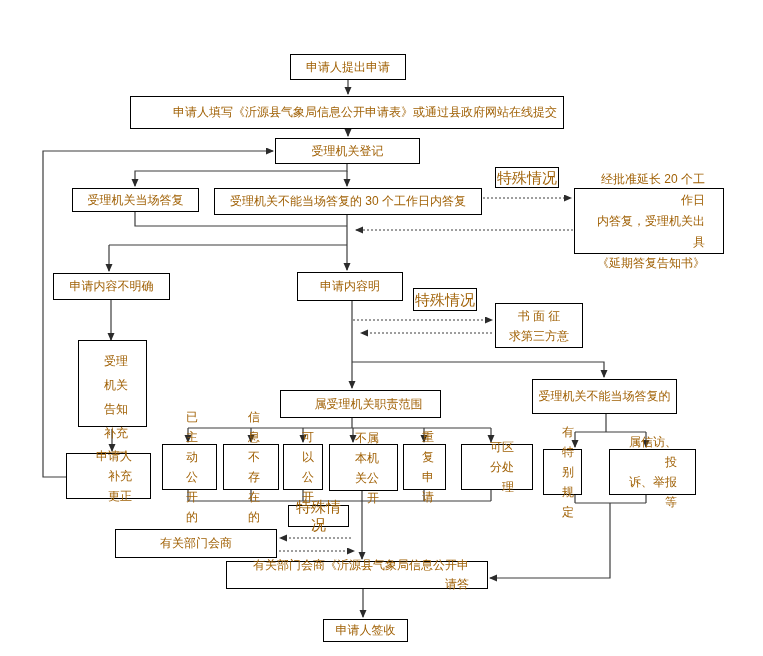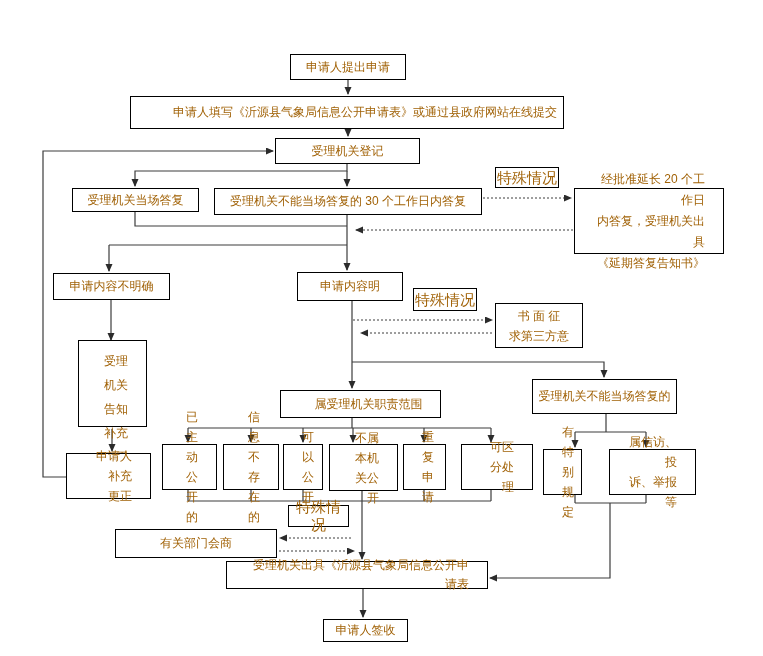--- a/index.html
+++ b/index.html
@@ -137,17 +137,17 @@
   <div class="node left" style="left:543px;top:449px;width:39px;height:46px;line-height:20px;">有特别
 规定</div>
 
   <div class="node left" style="left:609px;top:449px;width:87px;height:46px;line-height:20px;">属信访、投
 诉、举报等</div>
 
   <div class="node small" style="left:288px;top:505px;width:61px;height:22px;">特殊情况</div>
 
   <div class="node" style="left:115px;top:529px;width:162px;height:29px;">有关部门会商</div>
 
-  <div class="node left" style="left:226px;top:561px;width:262px;height:28px;align-items:center;">受理机关出具《沂源县气象局信息公开申请表</div>
+  <div class="node left" style="left:226px;top:561px;width:262px;height:28px;align-items:center;">有关部门会商《沂源县气象局信息公开申请答</div>
 
   <div class="node" style="left:323px;top:619px;width:85px;height:23px;">申请人签收</div>
 
 </div>
 
 </body></html>

